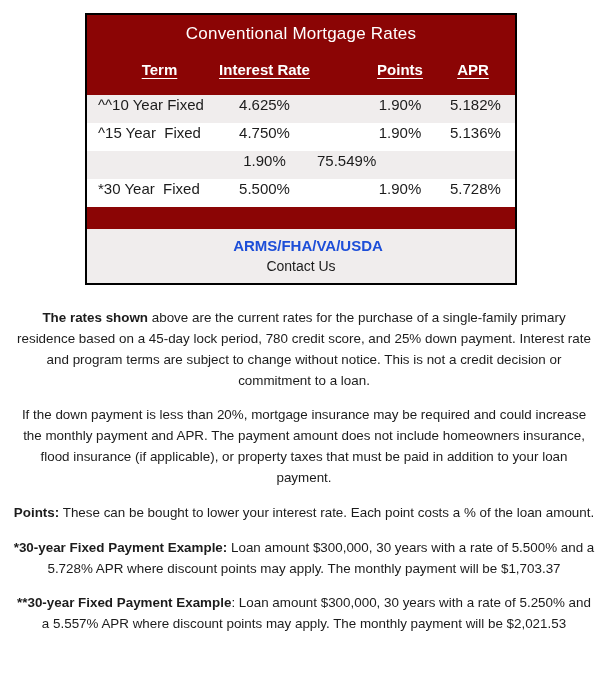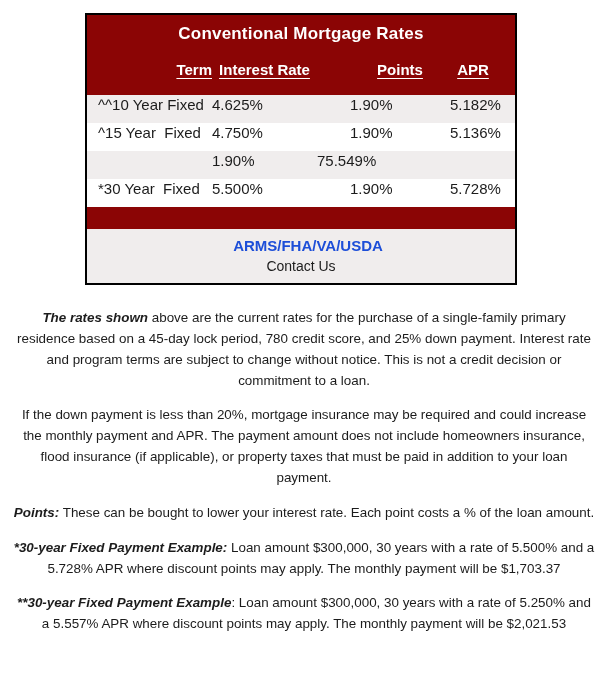--- a/index.html
+++ b/index.html
@@ -8,42 +8,42 @@
   body {
     width:608px; height:689px; overflow:hidden;
     font-family:"Liberation Sans", sans-serif; color:var(--ink);
   }
   .rate-table {
     width:432px; margin:13px 0 0 85px;
     border:2px solid #000; background:#fff;
   }
   .thead { background:var(--red); color:#fff; padding:9px 0 17px; }
   .table-title {
-    text-align:center; font-weight:bold; font-size:17px; letter-spacing:.2px;
+    text-align:center; font-weight:normal; font-size:17px; letter-spacing:.2px;
   }
   .cols, .row {
     display:grid;
     grid-template-columns:125px 105px 33px 100px 46px;
     padding-right:19px;
   }
   .cols { margin-top:17px; font-weight:bold; font-size:15px; }
   .cols span { text-decoration:underline; text-underline-offset:3px; text-align:center; }
-  .cols .c-term { text-align:right; padding-left:20px; }
+  .cols .c-term { text-align:center; padding-left:20px; }
   .row { height:28px; align-items:center; font-size:15px; }
-  .row span { text-align:left; padding-bottom:10px; }
+  .row span { text-align:center; padding-bottom:10px; }
   .row .c-term { text-align:left; padding-left:11px; white-space:pre; }
   .row.shaded { background:var(--gray); }
   .sep-bar { height:22px; background:var(--red); }
   .tfoot { background:var(--gray); text-align:center; padding:8px 0 9px; }
   .programs { font-weight:bold; font-size:15px; color:#1d4ed8;padding-left:14px; }
   .contact { font-size:14px; margin-top:4px; }
   .notes { padding:22px 12px 0; text-align:center; font-size:13.4px; line-height:21px; }
   .notes p { margin:0 0 13px; }
   .notes p.gap-lg { margin-bottom:14px; }
-  .notes .lead { font-weight:bold;font-style:italic; }
+  .notes .lead { font-weight:bold; }
   .notes .mi { margin-bottom:14px; }
 </style>
 </head>
 <body>
 
 <div class="rate-table">
   <div class="thead">
     <div class="table-title">Conventional Mortgage Rates</div>
     <div class="cols">
       <span class="c-term">Term</span>

